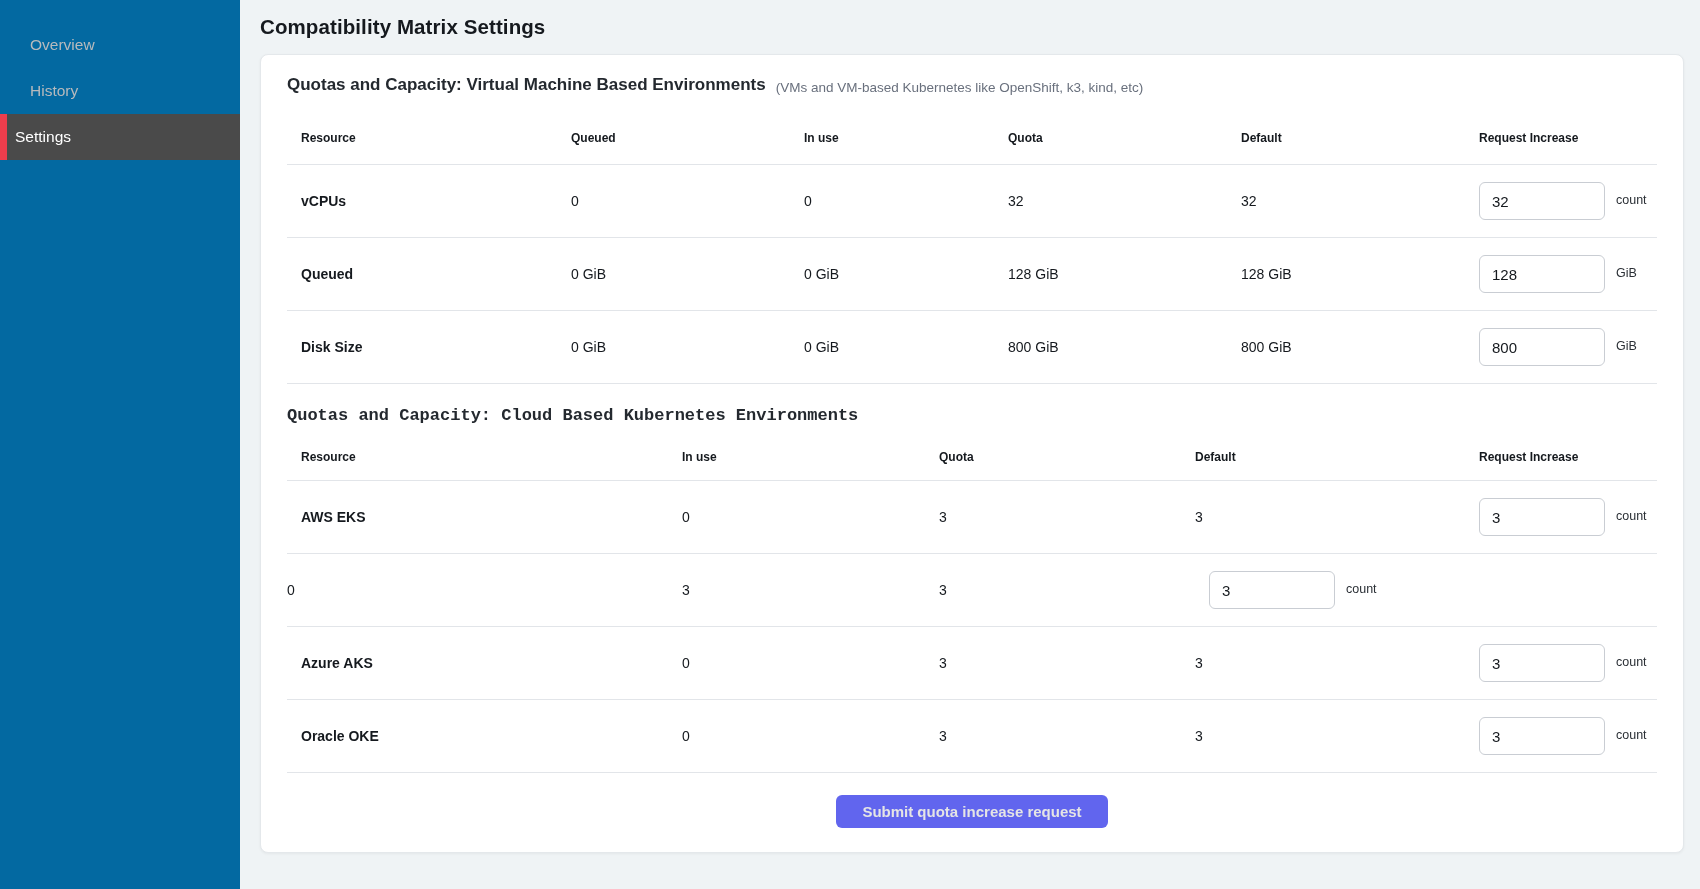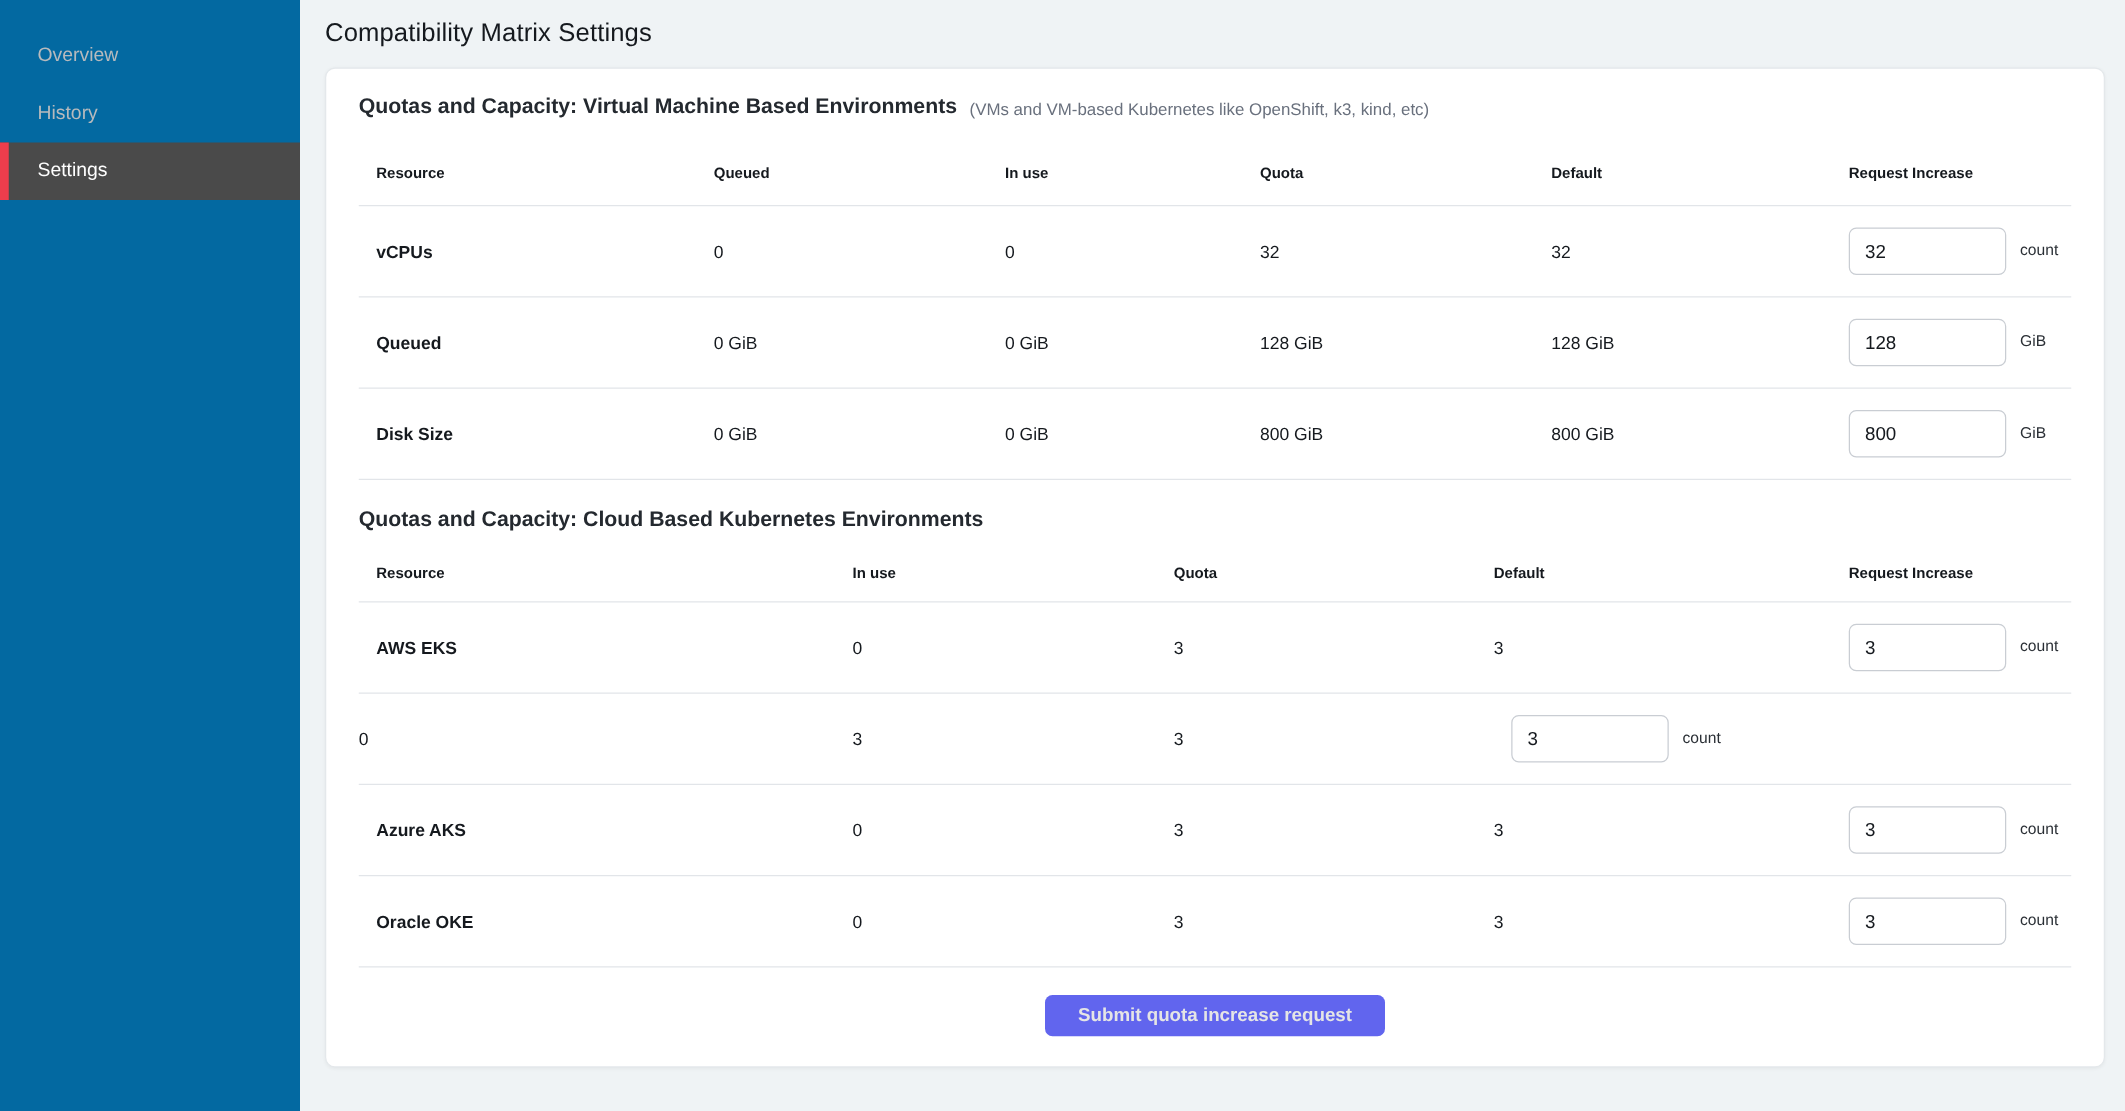--- a/index.html
+++ b/index.html
@@ -25,31 +25,31 @@
     align-items: center;
     padding-left: 30px;
     font-size: 15.5px;
     color: #b7babd;
     cursor: pointer;
   }
   .nav-item.active {
     background: #4a4a4a;
     color: #ffffff;
     border-left: 7px solid #ee3d4c;
-    padding-left: 23px;
+    padding-left: 8px;
   }
 
   
   .main {
     flex: 1;
     padding: 15px 16px 16px 20px;
   }
   .page-title {
     font-size: 20.5px;
-    font-weight: 400;
+    font-weight: 700;
     letter-spacing: 0.1px;
     margin-bottom: 15px;
   }
   .card {
     background: #ffffff;
     border: 1px solid #e4e8eb;
     border-radius: 8px;
     box-shadow: 0 1px 3px rgba(0,0,0,0.05);
     padding: 16px 26px 24px 26px;
   }
@@ -94,21 +94,21 @@
     background: #ffffff;
     outline: none;
   }
   .unit {
     margin-left: 11px;
     font-size: 12.5px;
     color: #2a2f35;
     transform: translateY(-1px);
   }
 
-  .section-2-title { margin-top: 22px; }
+  .section-2-title { margin-top: 22px; font-family: Liberation Mono, monospace; }
 
   
   .submit-row {
     padding-top: 22px;
     display: flex;
     justify-content: center;
   }
   .submit-btn {
     background: #6165ee;
     color: #e5e5e5;

